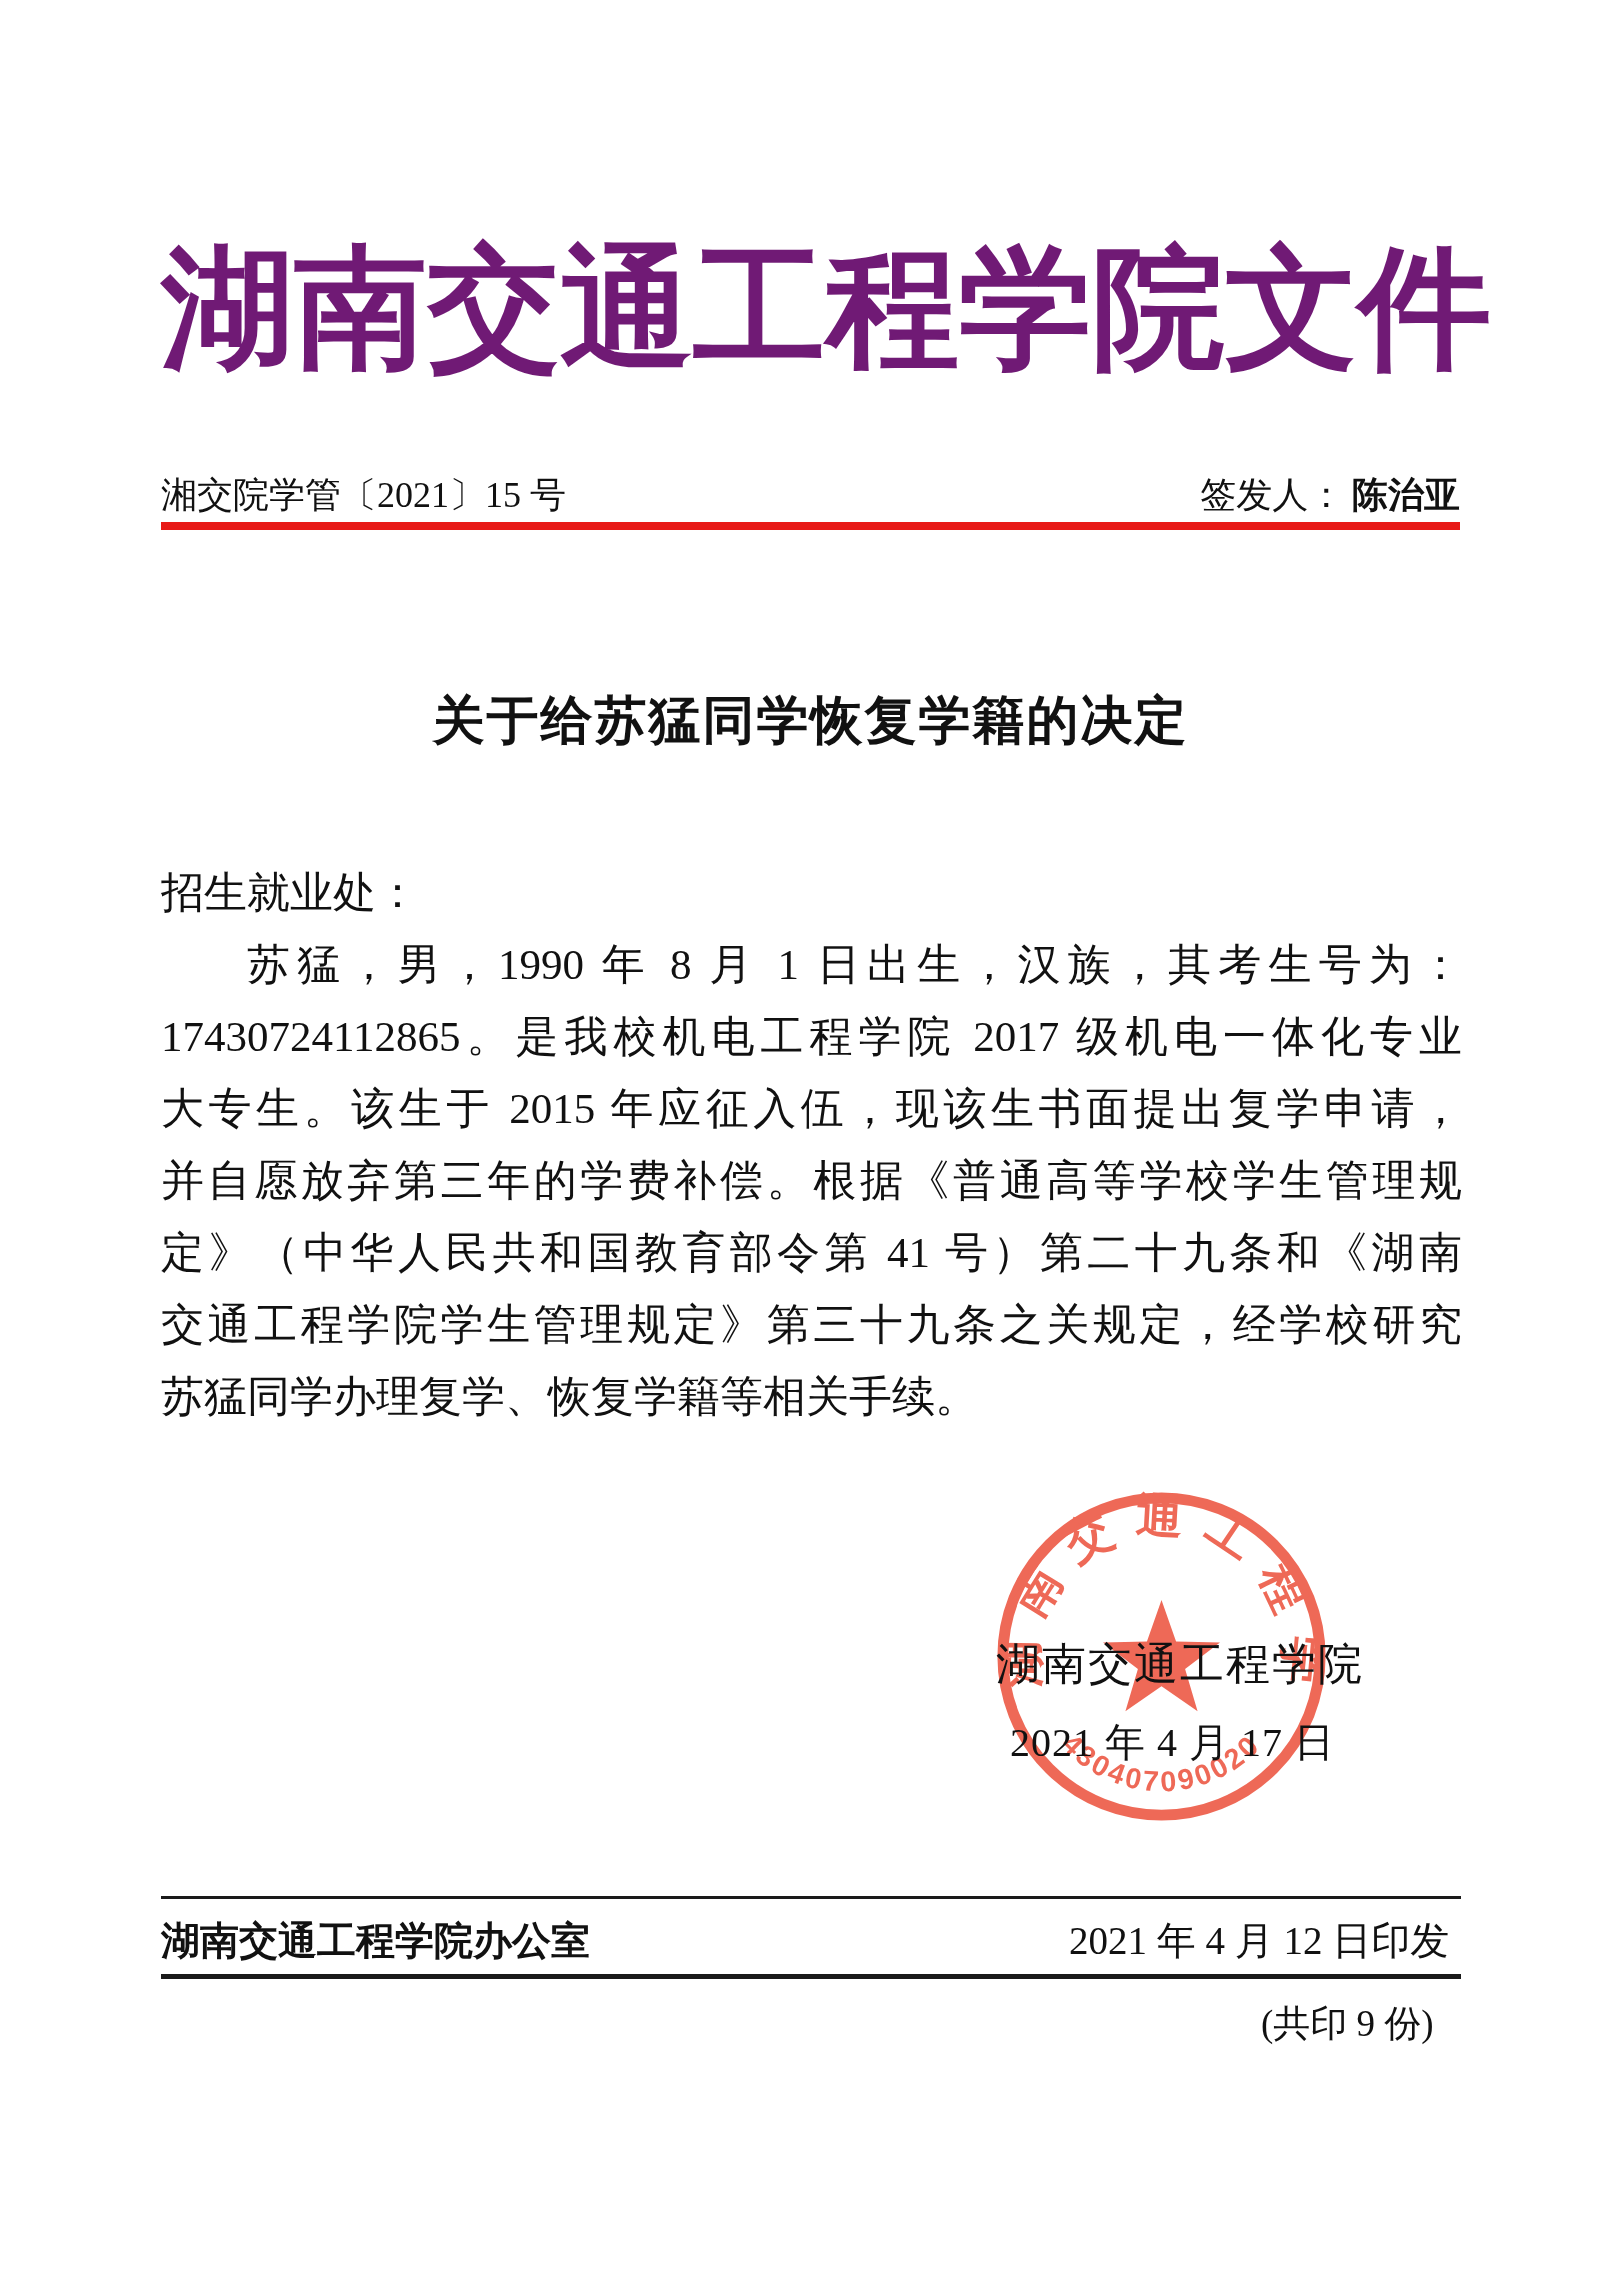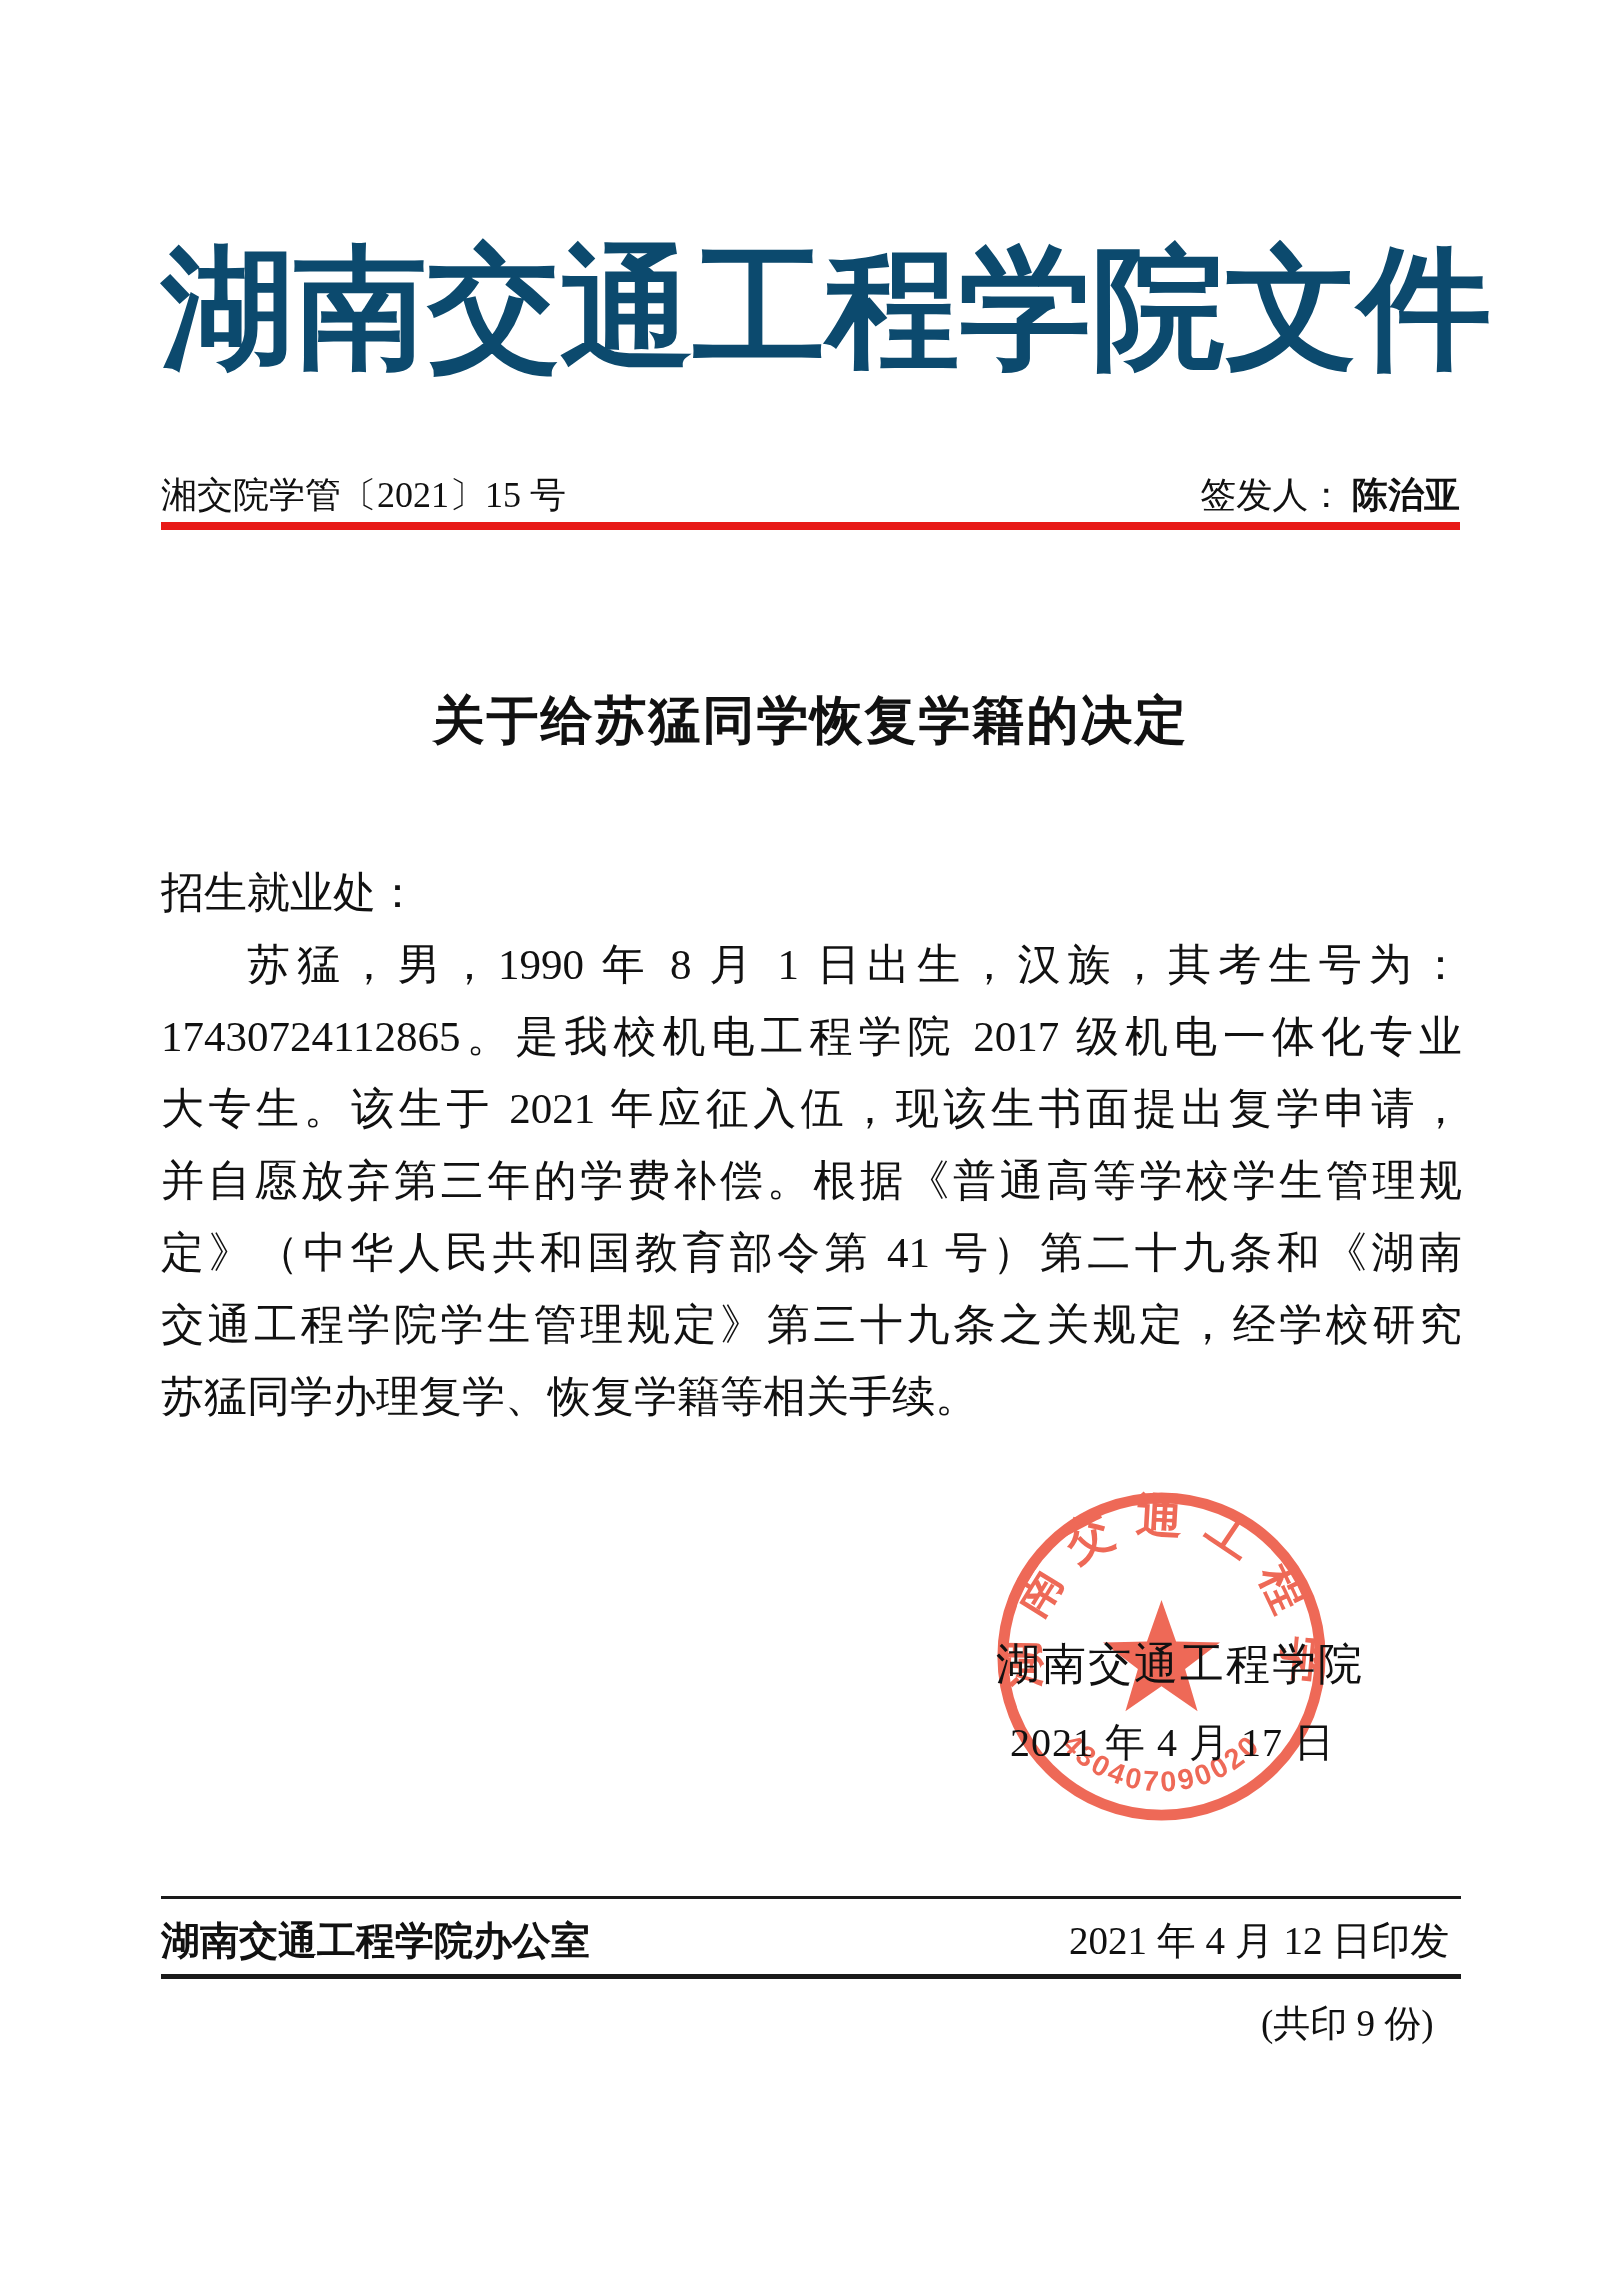--- a/index.html
+++ b/index.html
@@ -11,21 +11,21 @@
     background: #ffffff;
     font-family: "Liberation Serif", "DejaVu Serif", serif;
     color: #111;
     overflow: hidden;
   }
   .banner-title {
     position: absolute;
     left: 161px; top: 233px; width: 1299px;
     font-size: 133px;
     font-weight: bold;
-    color: #0c4a6e;
+    color: #701a75;
     white-space: nowrap;
     text-align: justify;
     text-align-last: justify;
     letter-spacing: 0;
     line-height: 1.15;
   }
   .meta-row {
     position: absolute;
     left: 161px; top: 472px; width: 1299px;
     display: flex;
@@ -131,21 +131,21 @@
   </div>
 
   <div class="red-rule"></div>
 
   <div class="doc-title">关于给苏猛同学恢复学籍的决定</div>
 
   <div class="body-block">
     <div class="body-line">招生就业处：</div>
     <div class="body-line fill indent">苏猛，男，1990 年 8 月 1 日出生，汉族，其考生号为：</div>
     <div class="body-line fill">17430724112865。是我校机电工程学院 2017 级机电一体化专业</div>
-    <div class="body-line fill">大专生。该生于 2021 年应征入伍，现该生书面提出复学申请，</div>
+    <div class="body-line fill">大专生。该生于 2015 年应征入伍，现该生书面提出复学申请，</div>
     <div class="body-line fill">并自愿放弃第三年的学费补偿。根据《普通高等学校学生管理规</div>
     <div class="body-line fill">定》（中华人民共和国教育部令第 41 号）第二十九条和《湖南</div>
     <div class="body-line fill">交通工程学院学生管理规定》第三十九条之关规定，经学校研究</div>
     <div class="body-line">苏猛同学办理复学、恢复学籍等相关手续。</div>
   </div>
 
   <svg class="seal" viewBox="0 0 350 350" xmlns="http://www.w3.org/2000/svg">
     <g opacity="0.88">
       <circle cx="175" cy="175" r="160" fill="none" stroke="#ec5540" stroke-width="11"></circle>
       <polygon points="175,118 189.7,159.8 234,160.8 198.8,187.7 211.4,230.2 175,205 138.6,230.2 151.2,187.7 116,160.8 160.3,159.8" fill="#ec5540"></polygon>

